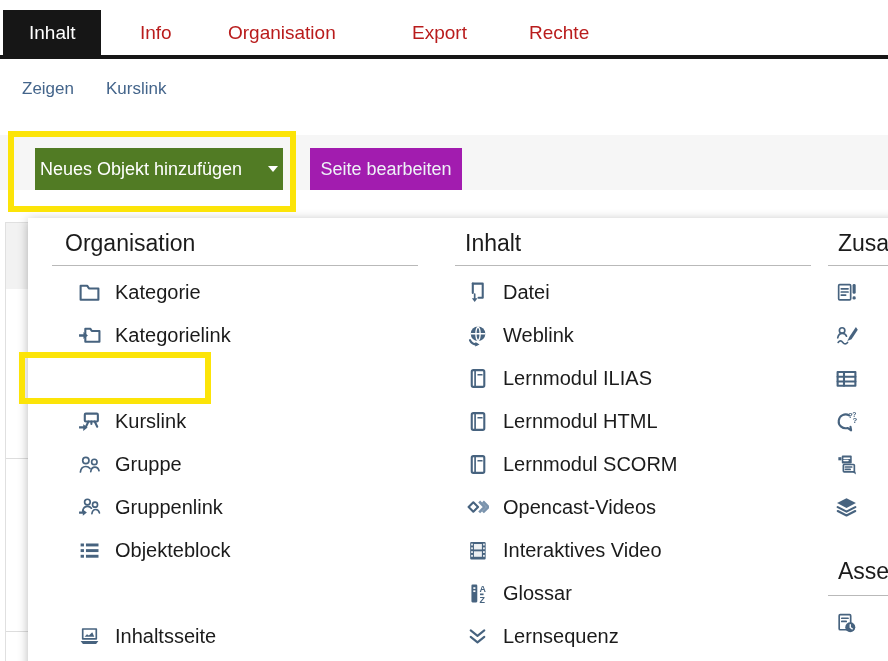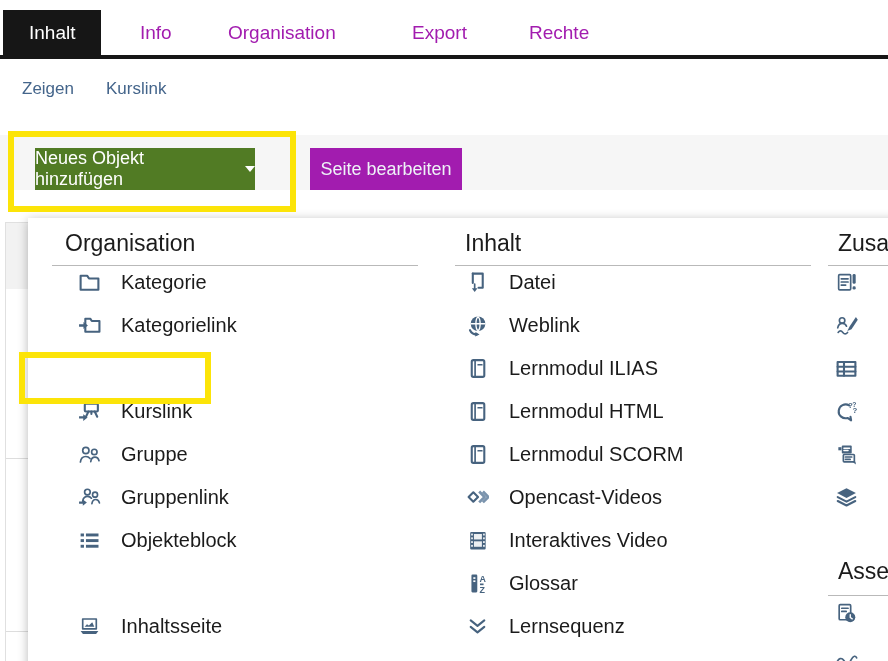--- a/index.html
+++ b/index.html
@@ -2,32 +2,32 @@
 <html><head>
 <meta charset="utf-8">
 <style>
   html,body{margin:0;padding:0;background:#fff;}
   #screen{position:relative;width:888px;height:661px;overflow:hidden;
           font-family:"Liberation Sans",sans-serif;color:#1b1b1b;background:#fff;}
 
   
   .tabbar{position:absolute;left:0;top:0;width:888px;height:59px;}
   .tabline{position:absolute;left:0;top:55px;width:888px;height:4px;background:#161616;}
-  .tab{position:absolute;top:10px;height:45px;line-height:45px;font-size:19px;color:#a21caf;cursor:pointer;}
+  .tab{position:absolute;top:10px;height:45px;line-height:45px;font-size:19px;color:#b91c1c;cursor:pointer;}
   .tab.active{background:#161616;color:#ffffff;padding:0 26px;left:3px;}
 
   
   .subtab{position:absolute;top:79px;font-size:17px;color:#44658b;cursor:pointer;}
   .subtab.active{}
 
   
   .toolband{position:absolute;left:0;top:135px;width:888px;height:55px;background:#f6f6f6;}
   .btn{position:absolute;top:148px;height:42px;display:flex;align-items:center;justify-content:center;
        font-size:18px;color:#ffffff;cursor:pointer;}
-  .btn-green{left:35px;width:220px;background:#517b24;gap:26px;}
+  .btn-green{left:35px;width:248px;background:#517b24;gap:26px;}
   .btn-slate{left:310px;width:152px;background:#a21caf;color:#eef2f7;}
   .caret{width:0;height:0;border-left:5.5px solid transparent;border-right:5.5px solid transparent;
          border-top:6.5px solid #fff;}
 
   
   .hl{position:absolute;border:6px solid #fce408;z-index:6;pointer-events:none;}
   .hl1{left:8px;top:131px;width:276px;height:69px;}
   .hl2{left:19px;top:352px;width:180px;height:40px;}
 
   
@@ -39,21 +39,21 @@
 
   
   .panel{position:absolute;left:28px;top:218px;width:1030px;height:500px;background:#fff;
          box-shadow:0 2px 10px rgba(0,0,0,.28);z-index:2;}
   .col{position:absolute;top:0;height:100%;}
   .col1{left:24px;width:370px;}
   .col2{left:427px;width:360px;}
   .col3{left:800px;width:230px;}
   .ghead{position:absolute;left:12px;top:12px;font-size:23px;color:#1b1b1b;white-space:nowrap;}
   .gdiv{position:absolute;left:0;top:47px;border-top:1px solid #b9b9b9;}
-  .mi{position:absolute;display:flex;align-items:flex-start;height:42px;gap:20px;cursor:pointer;}
+  .mi{position:absolute;display:flex;align-items:center;height:42px;gap:14px;cursor:pointer;}
   .col1 .mi{left:26px;}
   .col2 .mi{left:11px;}
   .col3 .mi{left:7px;}
   .ml{font-size:20px;color:#1b1b1b;white-space:nowrap;}
   .ic{width:23px;height:23px;flex:0 0 23px;}
   svg .st{fill:none;stroke:#47637f;stroke-width:2;stroke-linejoin:round;stroke-linecap:round;}
   svg .st15{fill:none;stroke:#47637f;stroke-width:1.6;stroke-linejoin:round;stroke-linecap:round;}
   svg .fl{fill:#47637f;stroke:none;}
   svg .wt{stroke:#ffffff;fill:none;stroke-width:1.3;stroke-linecap:round;}
 </style>

